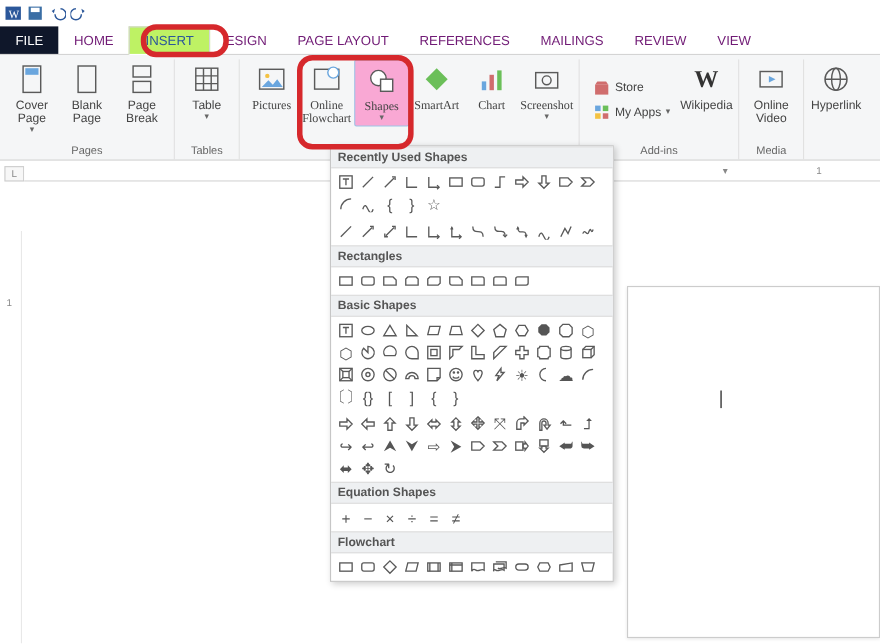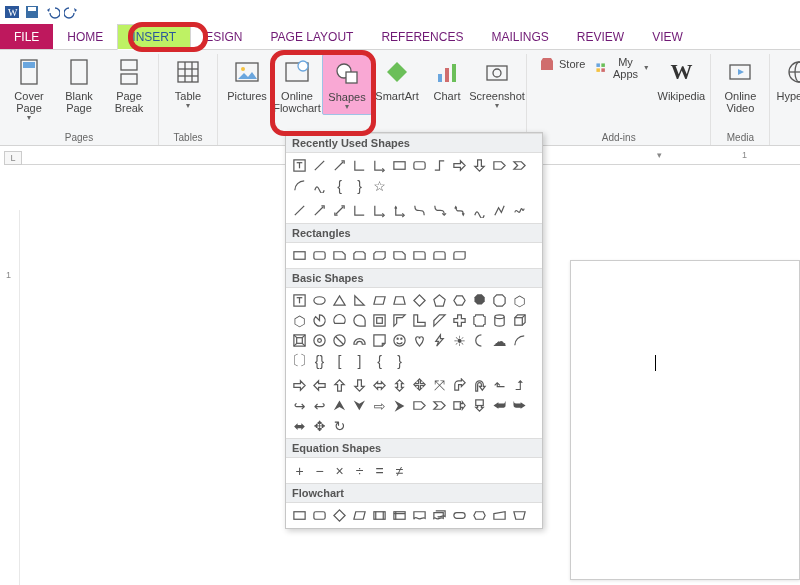--- a/index.html
+++ b/index.html
@@ -31,21 +31,21 @@
     border-bottom: 1px solid #d4d4d4;
   }
   .tab {
     padding: 0 14px;
     display: flex;
     align-items: center;
     font-size: 12px;
     color: #701a75;
     cursor: pointer;
   }
-  .tab.file { background:#be185d; color:#fff; font-weight:400; }
+  .tab.file { background:#0f172a; color:#fff; font-weight:400; }
   .tab.active { background:#bef264; border:1px solid #d4d4d4; border-bottom:1px solid #fff; margin-bottom:-1px; color:#2b579a; }
   .ribbon {
     height: 96px;
     background: #f5f6f7;
     border-bottom: 1px solid #d4d4d4;
     display: flex;
     padding-top:4px;
   }
   .group {
     display: flex;
@@ -75,36 +75,36 @@
     color: #444;
     cursor: pointer;
     text-align: center;
     line-height: 1.1;
   }
   .rbtn .ricon { width:32px; height:32px; display:flex; align-items:center; justify-content:center; margin-bottom:2px;}
   .rbtn.small { width:auto; flex-direction:row; font-size:11px; padding:2px 4px; gap:4px;}
   .rbtn.small .ricon{width:16px;height:16px;margin:0;}
   .rbtn.highlight { background:#f9a8d4; border:1px solid #9ec3e6; border-radius:2px; }
   .caret { font-size:8px; color:#666; }
-  .addins-col{display:flex;flex-direction:row;gap:2px;align-items:flex-start;justify-content:center;height:74px;padding:0 4px;}
+  .addins-col{display:flex;flex-direction:column;gap:2px;align-items:flex-start;justify-content:center;height:74px;padding:0 4px;}
   .ruler-h {
     height: 18px;
     background:#fff;
     border-bottom:1px solid #d4d4d4;
     position:relative;
     font-size:9px; color:#888;
   }
   .ruler-h .tick{position:absolute;top:3px;}
   .ruler-v { position:absolute; left:2px; top:210px; bottom:0; width:18px; background:#fff; border-right:1px solid #e8e8e8;}
   .page { position:absolute; left:570px; top:260px; width:230px; height:320px; background:#fff; border:1px solid #ccc; box-shadow:0 1px 3px rgba(0,0,0,0.1);}
   .cursor-caret{position:absolute;left:655px;top:355px;width:1px;height:16px;background:#000;}
   
   .shapes-dd {
     position:absolute;
-    left:285px; top:132px;
+    left:300px; top:132px;
     width:258px;
     background:#fff;
     border:1px solid #c6c6c6;
     box-shadow:2px 2px 6px rgba(0,0,0,0.2);
     z-index:5;
   }
   .dd-cat {
     background:#eef0f2;
     font-weight:600;
     color:#555;
@@ -228,21 +228,21 @@
               <line x1="20" y1="6" x2="20" y2="26"></line>
             </svg>
           </span>
         <span>Table</span>
           <span class="caret">▾</span>
       </div>
     </div>
     <div class="group-label">Tables</div>
   </div>
 
-  <div class="group" style="border-right:1px solid #e1e1e1;">
+  <div class="group" style="border-right:1px solid #e1e1e1;font-family:Liberation Serif, serif;">
     <div class="group-buttons">
       <div class="rbtn">
         <span class="ricon">
             <svg viewBox="0 0 32 32">
               <rect x="5" y="7" width="22" height="18"></rect>
               <circle cx="12" cy="13" r="2" fill="#f4c242" stroke="none"></circle>
               <path d="M7 23l6-6 4 4 4-5 5 7z" fill="#6aa6de" stroke="none"></path>
             </svg>
           </span>
         <span>Pictures</span>

